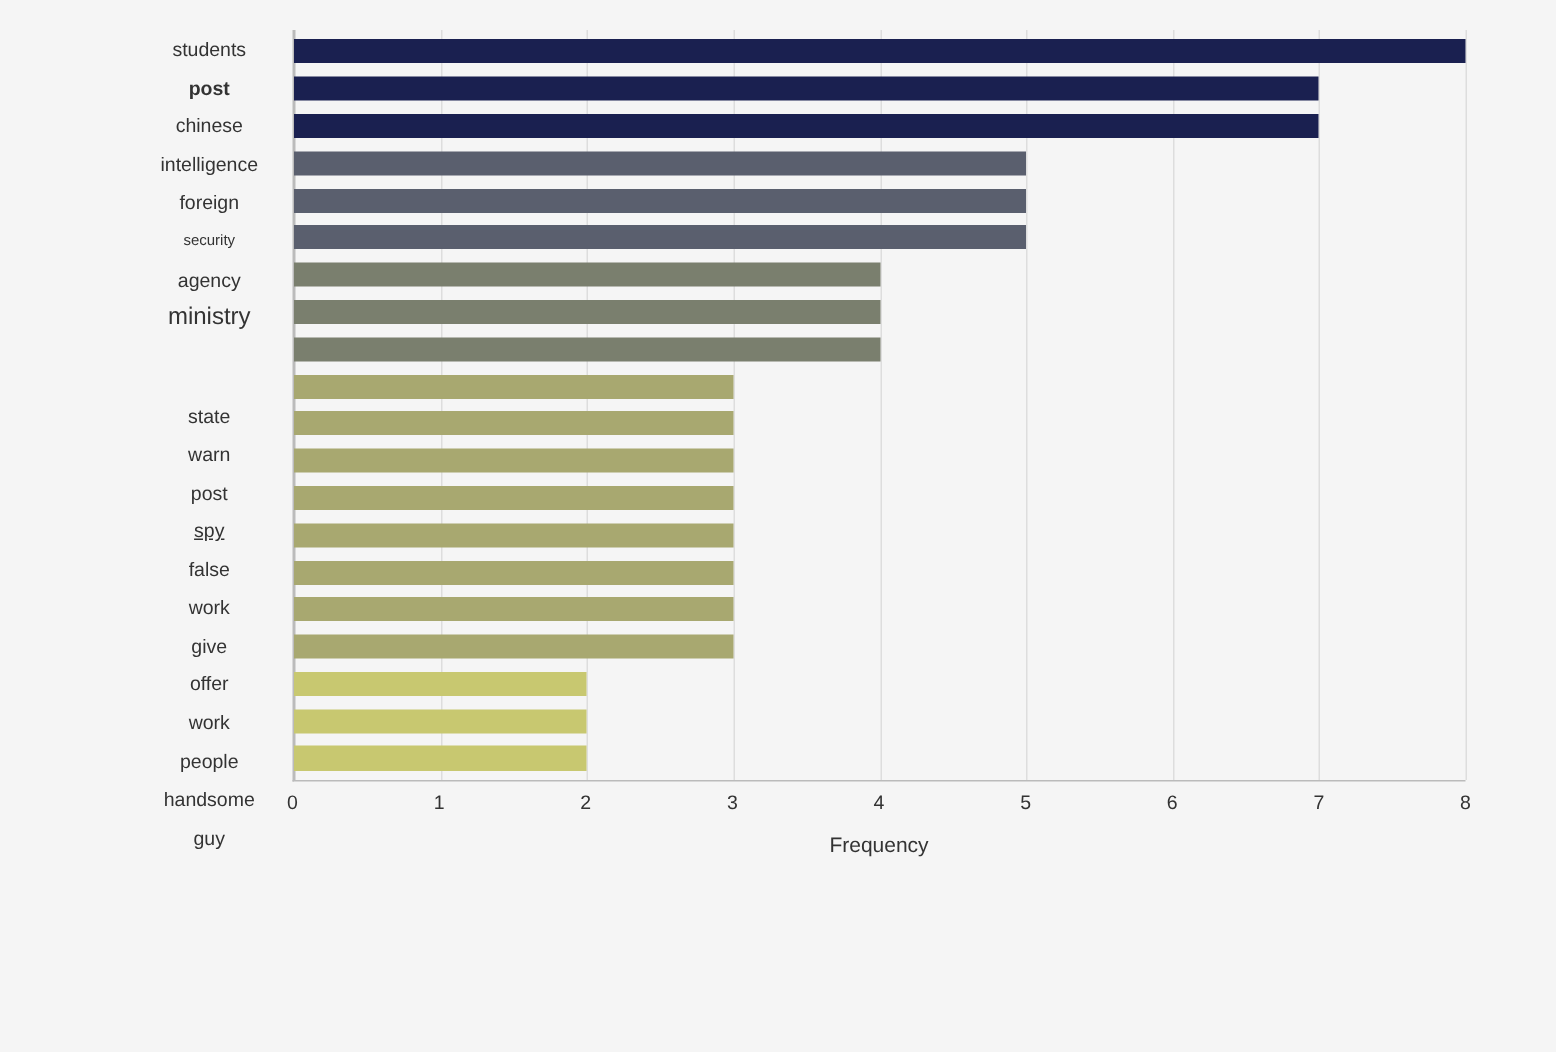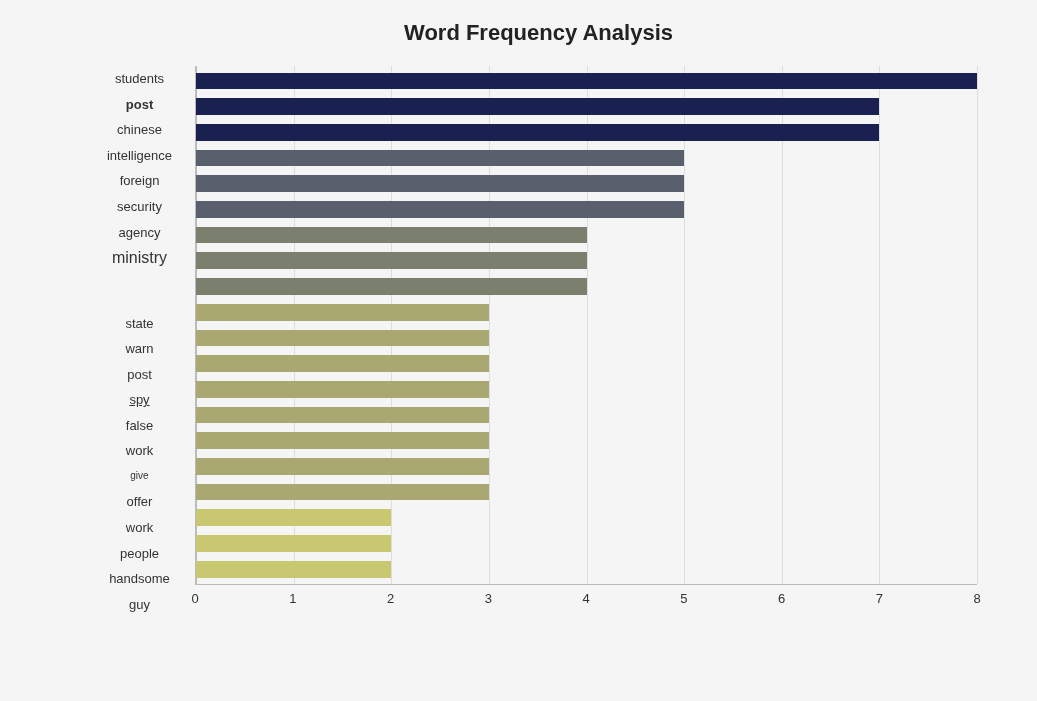--- a/index.html
+++ b/index.html
@@ -50,39 +50,38 @@
       text-align: center;
       font-size: 14px;
       color: #333;
       margin-top: 4px;
     }
   </style>
 </head>
 <body>
 
 <div class="chart-container">
-  <div class="chart-title">Word Frequency Analysis</div>
   <div style="display:flex; flex-direction:row; width:100%; height: calc(100% - 50px);">
 
     <div class="y-axis-labels" id="y-labels">
     <div class="y-label" style="flex: 1 1 0%; display: flex; align-items: center; justify-content: flex-end; font-size: 13px; padding-right: 8px;">students</div>
         <div class="y-label" style="flex: 1 1 0%; display: flex; align-items: center; justify-content: flex-end; font-size: 13px; padding-right: 8px; font-weight: bold;">post</div>
         <div class="y-label" style="flex: 1 1 0%; display: flex; align-items: center; justify-content: flex-end; font-size: 13px; padding-right: 8px;">chinese</div>
         <div class="y-label" style="flex: 1 1 0%; display: flex; align-items: center; justify-content: flex-end; font-size: 13px; padding-right: 8px;">intelligence</div>
         <div class="y-label" style="flex: 1 1 0%; display: flex; align-items: center; justify-content: flex-end; font-size: 13px; padding-right: 8px;">foreign</div>
-        <div class="y-label" style="flex: 1 1 0%; display: flex; align-items: center; justify-content: flex-end; font-size: 13px; padding-right: 8px;">security</div>
+        <div class="y-label" style="flex: 1 1 0%; display: flex; align-items: center; justify-content: flex-end; font-size: 10px; padding-right: 8px;">security</div>
         <div class="y-label" style="flex: 1 1 0%; display: flex; align-items: center; justify-content: flex-end; font-size: 13px; padding-right: 8px;">agency</div>
         <div class="y-label" style="flex: 1 1 0%; display: flex; align-items: center; justify-content: flex-end; font-size: 16px; padding-right: 8px;">ministry</div>
         <div class="y-label" style="flex: 1 1 0%; display: flex; align-items: center; justify-content: flex-end; font-size: 13px; padding-right: 8px; margin-top: 40px;">state</div>
         <div class="y-label" style="flex: 1 1 0%; display: flex; align-items: center; justify-content: flex-end; font-size: 13px; padding-right: 8px;">warn</div>
         <div class="y-label" style="flex: 1 1 0%; display: flex; align-items: center; justify-content: flex-end; font-size: 13px; padding-right: 8px;">post</div>
         <div class="y-label" style="flex: 1 1 0%; display: flex; align-items: center; justify-content: flex-end; font-size: 13px; padding-right: 8px; text-decoration: underline;">spy</div>
         <div class="y-label" style="flex: 1 1 0%; display: flex; align-items: center; justify-content: flex-end; font-size: 13px; padding-right: 8px;">false</div>
         <div class="y-label" style="flex: 1 1 0%; display: flex; align-items: center; justify-content: flex-end; font-size: 13px; padding-right: 8px;">work</div>
-        <div class="y-label" style="flex: 1 1 0%; display: flex; align-items: center; justify-content: flex-end; font-size: 10px; padding-right: 8px;">give</div>
+        <div class="y-label" style="flex: 1 1 0%; display: flex; align-items: center; justify-content: flex-end; font-size: 13px; padding-right: 8px;">give</div>
         <div class="y-label" style="flex: 1 1 0%; display: flex; align-items: center; justify-content: flex-end; font-size: 13px; padding-right: 8px;">offer</div>
         <div class="y-label" style="flex: 1 1 0%; display: flex; align-items: center; justify-content: flex-end; font-size: 13px; padding-right: 8px;">work</div>
         <div class="y-label" style="flex: 1 1 0%; display: flex; align-items: center; justify-content: flex-end; font-size: 13px; padding-right: 8px;">people</div>
         <div class="y-label" style="flex: 1 1 0%; display: flex; align-items: center; justify-content: flex-end; font-size: 13px; padding-right: 8px;">handsome</div>
         <div class="y-label" style="flex: 1 1 0%; display: flex; align-items: center; justify-content: flex-end; font-size: 13px; padding-right: 8px;">guy</div>
       </div>
 
     <div style="flex:1; display:flex; flex-direction:column;">
       <div class="grid-and-bars" id="plot-area" style="position: relative; flex: 1 1 0%; border-left: 1px solid rgb(187, 187, 187); border-bottom: 1px solid rgb(187, 187, 187); background: rgb(245, 245, 245);">
 
@@ -168,15 +167,16 @@
             <span style="font-size: 13px; color: rgb(51, 51, 51); text-align: center; display: inline-block; position: absolute; left: 12.5%; transform: translateX(-50%); top: 4px;">1</span>
             <span style="font-size: 13px; color: rgb(51, 51, 51); text-align: center; display: inline-block; position: absolute; left: 25%; transform: translateX(-50%); top: 4px;">2</span>
             <span style="font-size: 13px; color: rgb(51, 51, 51); text-align: center; display: inline-block; position: absolute; left: 37.5%; transform: translateX(-50%); top: 4px;">3</span>
             <span style="font-size: 13px; color: rgb(51, 51, 51); text-align: center; display: inline-block; position: absolute; left: 50%; transform: translateX(-50%); top: 4px;">4</span>
             <span style="font-size: 13px; color: rgb(51, 51, 51); text-align: center; display: inline-block; position: absolute; left: 62.5%; transform: translateX(-50%); top: 4px;">5</span>
             <span style="font-size: 13px; color: rgb(51, 51, 51); text-align: center; display: inline-block; position: absolute; left: 75%; transform: translateX(-50%); top: 4px;">6</span>
             <span style="font-size: 13px; color: rgb(51, 51, 51); text-align: center; display: inline-block; position: absolute; left: 87.5%; transform: translateX(-50%); top: 4px;">7</span>
             <span style="font-size: 13px; color: rgb(51, 51, 51); text-align: center; display: inline-block; position: absolute; left: 100%; transform: translateX(-50%); top: 4px;">8</span>
           </div>
       </div>
+      <div class="x-axis-title" style="text-align:center; font-size:14px; color:#333; margin-top:2px;">Frequency</div>
     </div>
   </div>
 </div>
 
 </body></html>

